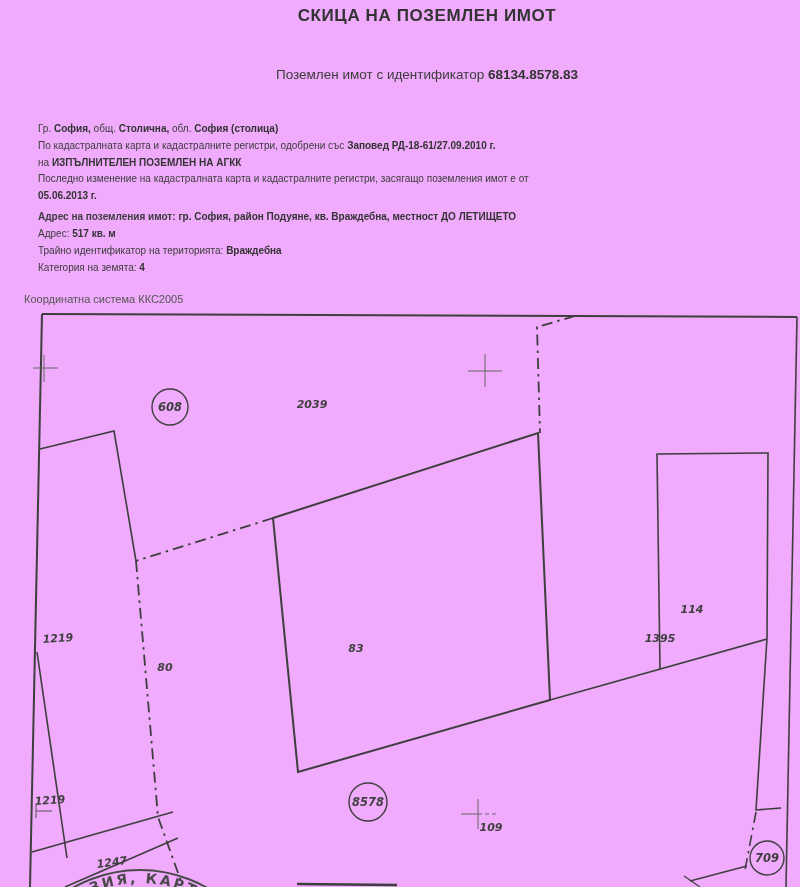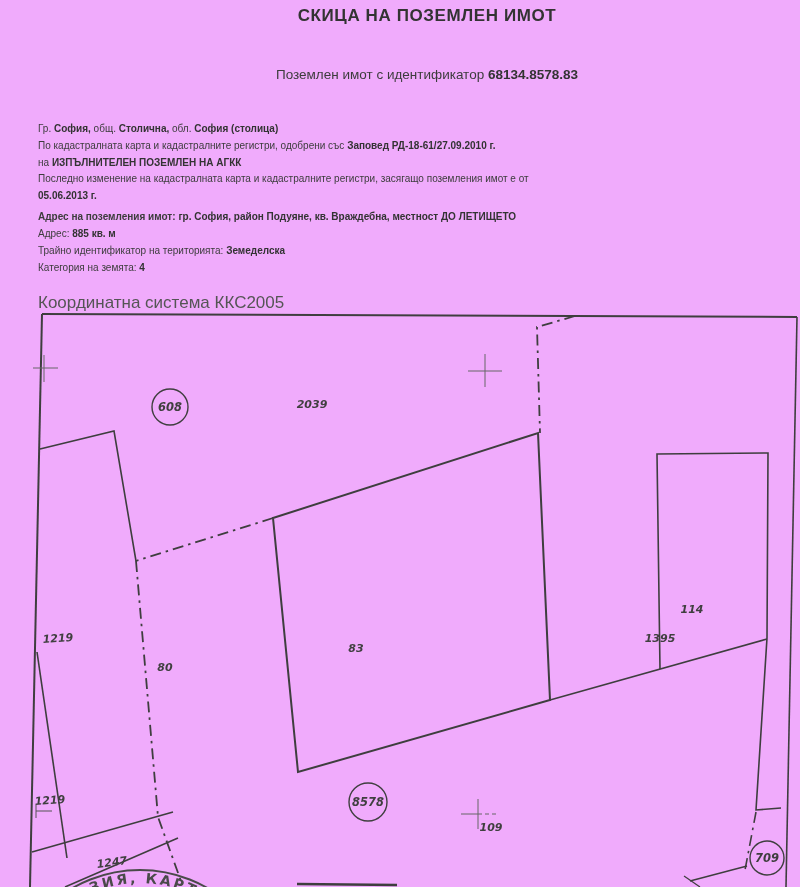--- a/index.html
+++ b/index.html
@@ -17,21 +17,21 @@
     font-size:13.5px;color:#3c3c3c;
   }
   .subtitle b{color:#333;}
   .info{
     position:absolute;top:95px;left:38px;width:762px;
     font-size:10px;line-height:16.8px;white-space:nowrap;overflow:hidden;margin-top:26px;
   }
   .info .line{height:16.8px;}
   .info .line.gap{margin-top:4.5px;font-weight:bold;}
   .info b{color:#333;}
-  .coord{position:absolute;top:293px;left:38px;font-size:17px;color:#555;}
+  .coord{position:absolute;top:293px;left:24px;font-size:11px;color:#555;}
   .map{position:absolute;top:310px;left:0;}
   svg text{font-family:"DejaVu Sans",sans-serif;}
   .map-label{font-size:11px;font-style:italic;font-weight:600;fill:#3f3f3f;}
   .circle-label{font-size:11.5px;font-style:italic;font-weight:600;fill:#3f3f3f;}
   .label-circle{fill:none;stroke:#3f3f3f;stroke-width:1.4;}
   .bd{fill:none;stroke:#3e3e3e;}
   .bd-thin{fill:none;stroke:#555;}
   .dashdot{fill:none;stroke:#3e3e3e;stroke-dasharray:11 5 2.5 5;}
   .cross{stroke:#666;stroke-width:1;}
   .stamp-ring{fill:none;stroke:#4a4a4a;stroke-width:2;}
@@ -51,22 +51,22 @@
     <b>68134.8578.83</b>
   </div>
 
   <div class="info" id="info-block">
       <div class="line"><span>Гр. </span><b>София, </b><span>общ. </span><b>Столична, </b><span>обл. </span><b>София (столица)</b></div>
       <div class="line"><span>По кадастралната карта и кадастралните регистри, одобрени със </span><b>Заповед РД-18-61/27.09.2010 г.</b></div>
       <div class="line"><span>на </span><b>ИЗПЪЛНИТЕЛЕН ПОЗЕМЛЕН НА АГКК</b></div>
       <div class="line"><span>Последно изменение на кадастралната карта и кадастралните регистри, засягащо поземления имот е от</span></div>
       <div class="line"><b>05.06.2013 г.</b></div>
       <div class="line gap"><span>Адрес на поземления имот: </span><b>гр. София, район Подуяне, кв. Враждебна, местност ДО ЛЕТИЩЕТО</b></div>
-      <div class="line"><span>Адрес: </span><b>885 кв. м</b></div>
-      <div class="line"><span>Трайно идентификатор на територията: </span><b>Земеделска</b></div>
+      <div class="line"><span>Адрес: </span><b>517 кв. м</b></div>
+      <div class="line"><span>Трайно идентификатор на територията: </span><b>Враждебна</b></div>
       <div class="line"><span>Категория на земята: </span><b>4</b></div>
     </div>
 
   <div class="coord">Координатна система ККС2005</div>
 
   <svg class="map" width="800" height="577" viewBox="0 0 800 577">
 
     <g>
       <path class="bd" stroke-width="2" d="M42,4 L797,7"></path>
       <path class="bd" stroke-width="2" d="M42,4 L30,577"></path>

